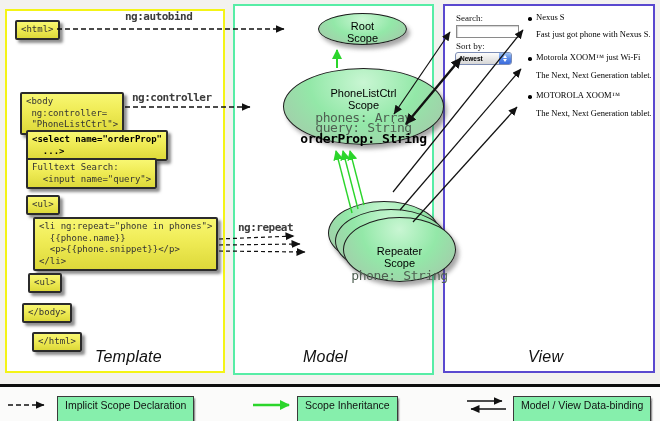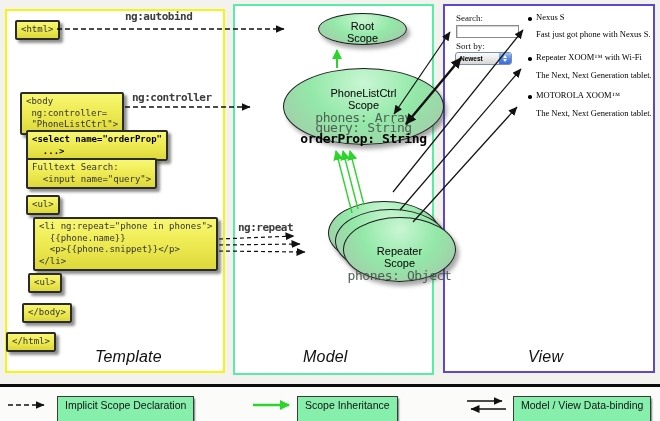--- a/index.html
+++ b/index.html
@@ -111,21 +111,21 @@
   ...&gt;</div>
   <div class="ybox" style="left:26px; top:158px;">Fulltext Search:
   &lt;input name="query"&gt;</div>
   <div class="ybox" style="left:26px; top:195px;">&lt;ul&gt;</div>
   <div class="ybox" style="left:33px; top:217px;">&lt;li ng:repeat="phone in phones"&gt;
   {{phone.name}}
   &lt;p&gt;{{phone.snippet}}&lt;/p&gt;
 &lt;/li&gt;</div>
   <div class="ybox" style="left:28px; top:273px;">&lt;ul&gt;</div>
   <div class="ybox" style="left:22px; top:303px;">&lt;/body&gt;</div>
-  <div class="ybox" style="left:6px; top:332px;">&lt;/html&gt;</div>
+  <div class="ybox" style="left:32px; top:332px;">&lt;/html&gt;</div>
 
   <div class="nglabel" style="left:125px; top:10px;">ng:autobind</div>
   <div class="nglabel" style="left:132px; top:91px;">ng:controller</div>
   <div class="nglabel" style="left:238px; top:221px;">ng:repeat</div>
 
   <div class="scope" style="left:292px; top:13px; width:89px; height:32px;">
     <div class="scope-title">Root
 Scope</div>
   </div>
 
@@ -138,41 +138,41 @@
       <span class="prop-bold">orderProp: String</span>
     </div>
   </div>
 
   <div class="scope" style="left:302px; top:201px; width:112px; height:64px;"></div>
   <div class="scope" style="left:309px; top:209px; width:112px; height:64px;"></div>
   <div class="scope" style="left:317px; top:217px; width:113px; height:65px;">
     <div class="scope-title">Repeater
 Scope</div>
     <div class="scope-props">
-      <span class="prop-gray">phones: Object</span>
+      <span class="prop-gray">phone: String</span>
     </div>
   </div>
 
   <div class="vlabel" style="left:456px; top:13px;">Search:</div>
   <input class="vinput" style="">
   <div class="vlabel" style="left:456px; top:41px;">Sort by:</div>
   <div class="vselect">
     <div class="vselect-text">Newest</div>
     <div class="vselect-cap">
       <div class="tri-up"></div>
         <div class="tri-down"></div>
     </div>
   </div>
 
   <div class="vdot" style="left:528px; top:17px;"></div>
   <div class="vtitle" style="left:536px; top:12px;">Nexus S</div>
   <div class="vdesc" style="left:536px; top:29px;">Fast just got phone with Nexus S.</div>
 
   <div class="vdot" style="left:528px; top:57px;"></div>
-  <div class="vtitle" style="left:536px; top:52px;">Repeater XOOM™ with Wi-Fi</div>
+  <div class="vtitle" style="left:536px; top:52px;">Motorola XOOM™ just Wi-Fi</div>
   <div class="vdesc" style="left:536px; top:70px;">The Next, Next Generation tablet.</div>
 
   <div class="vdot" style="left:528px; top:95px;"></div>
   <div class="vtitle" style="left:536px; top:90px;">MOTOROLA XOOM™</div>
   <div class="vdesc" style="left:536px; top:108px;">The Next, Next Generation tablet.</div>
 
   <div class="legend-strip"></div>
   <div class="sepline"></div>
   <div class="lgbox" style="left:57px;">Implicit Scope Declaration</div>
   <div class="lgbox" style="left:297px;">Scope Inheritance</div>

